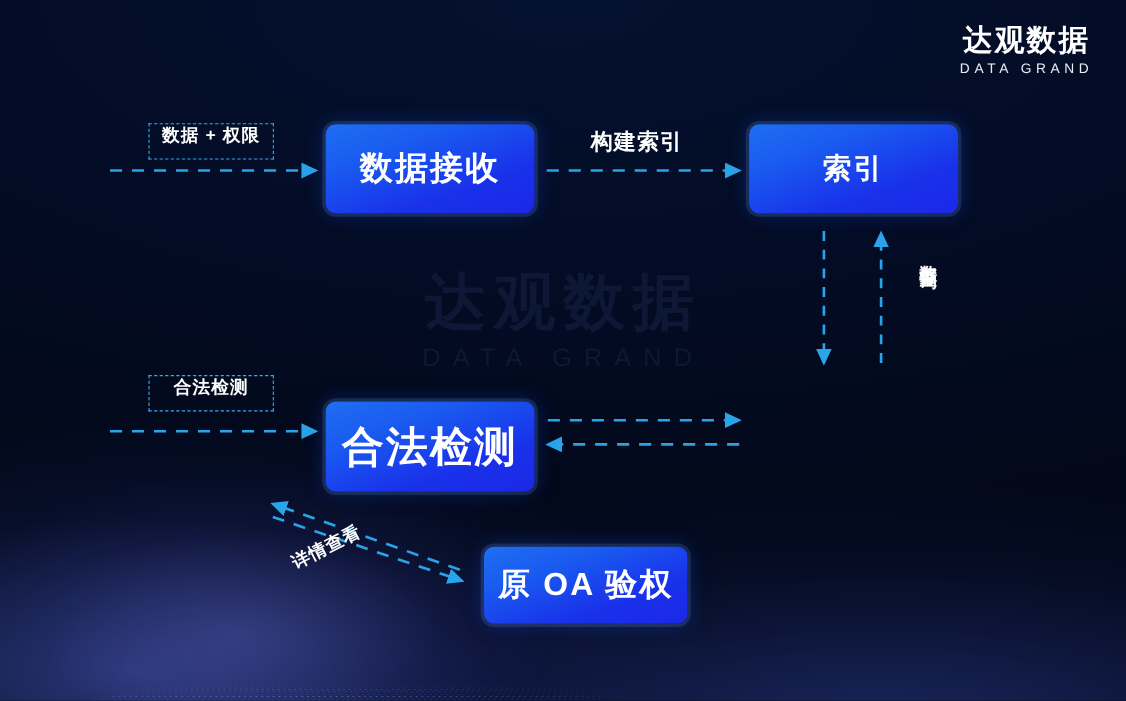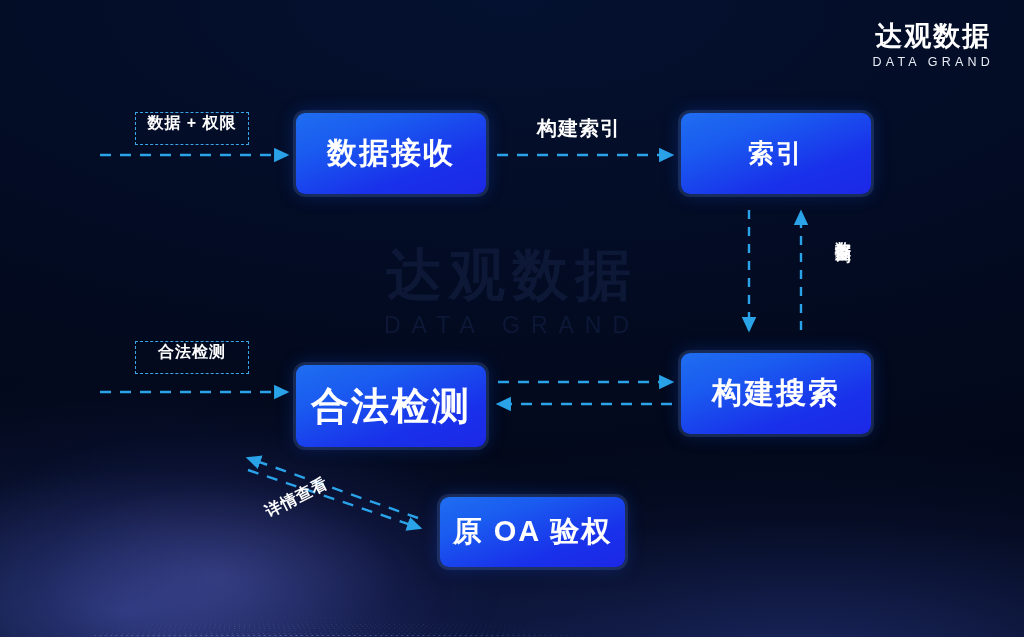--- a/index.html
+++ b/index.html
@@ -189,20 +189,17 @@
 
   <div class="node" id="node-receive">
     <span>数据接收</span>
   </div>
   <div class="node" id="node-index">
     <span>索引</span>
   </div>
   <div class="node" id="node-check">
     <span>合法检测</span>
   </div>
-  <div class="node" id="node-search">
-    <span>构建搜索</span>
-  </div>
   <div class="node" id="node-oa">
     <span>原 OA 验权</span>
   </div>
 
 </div>
 
 </body></html>

